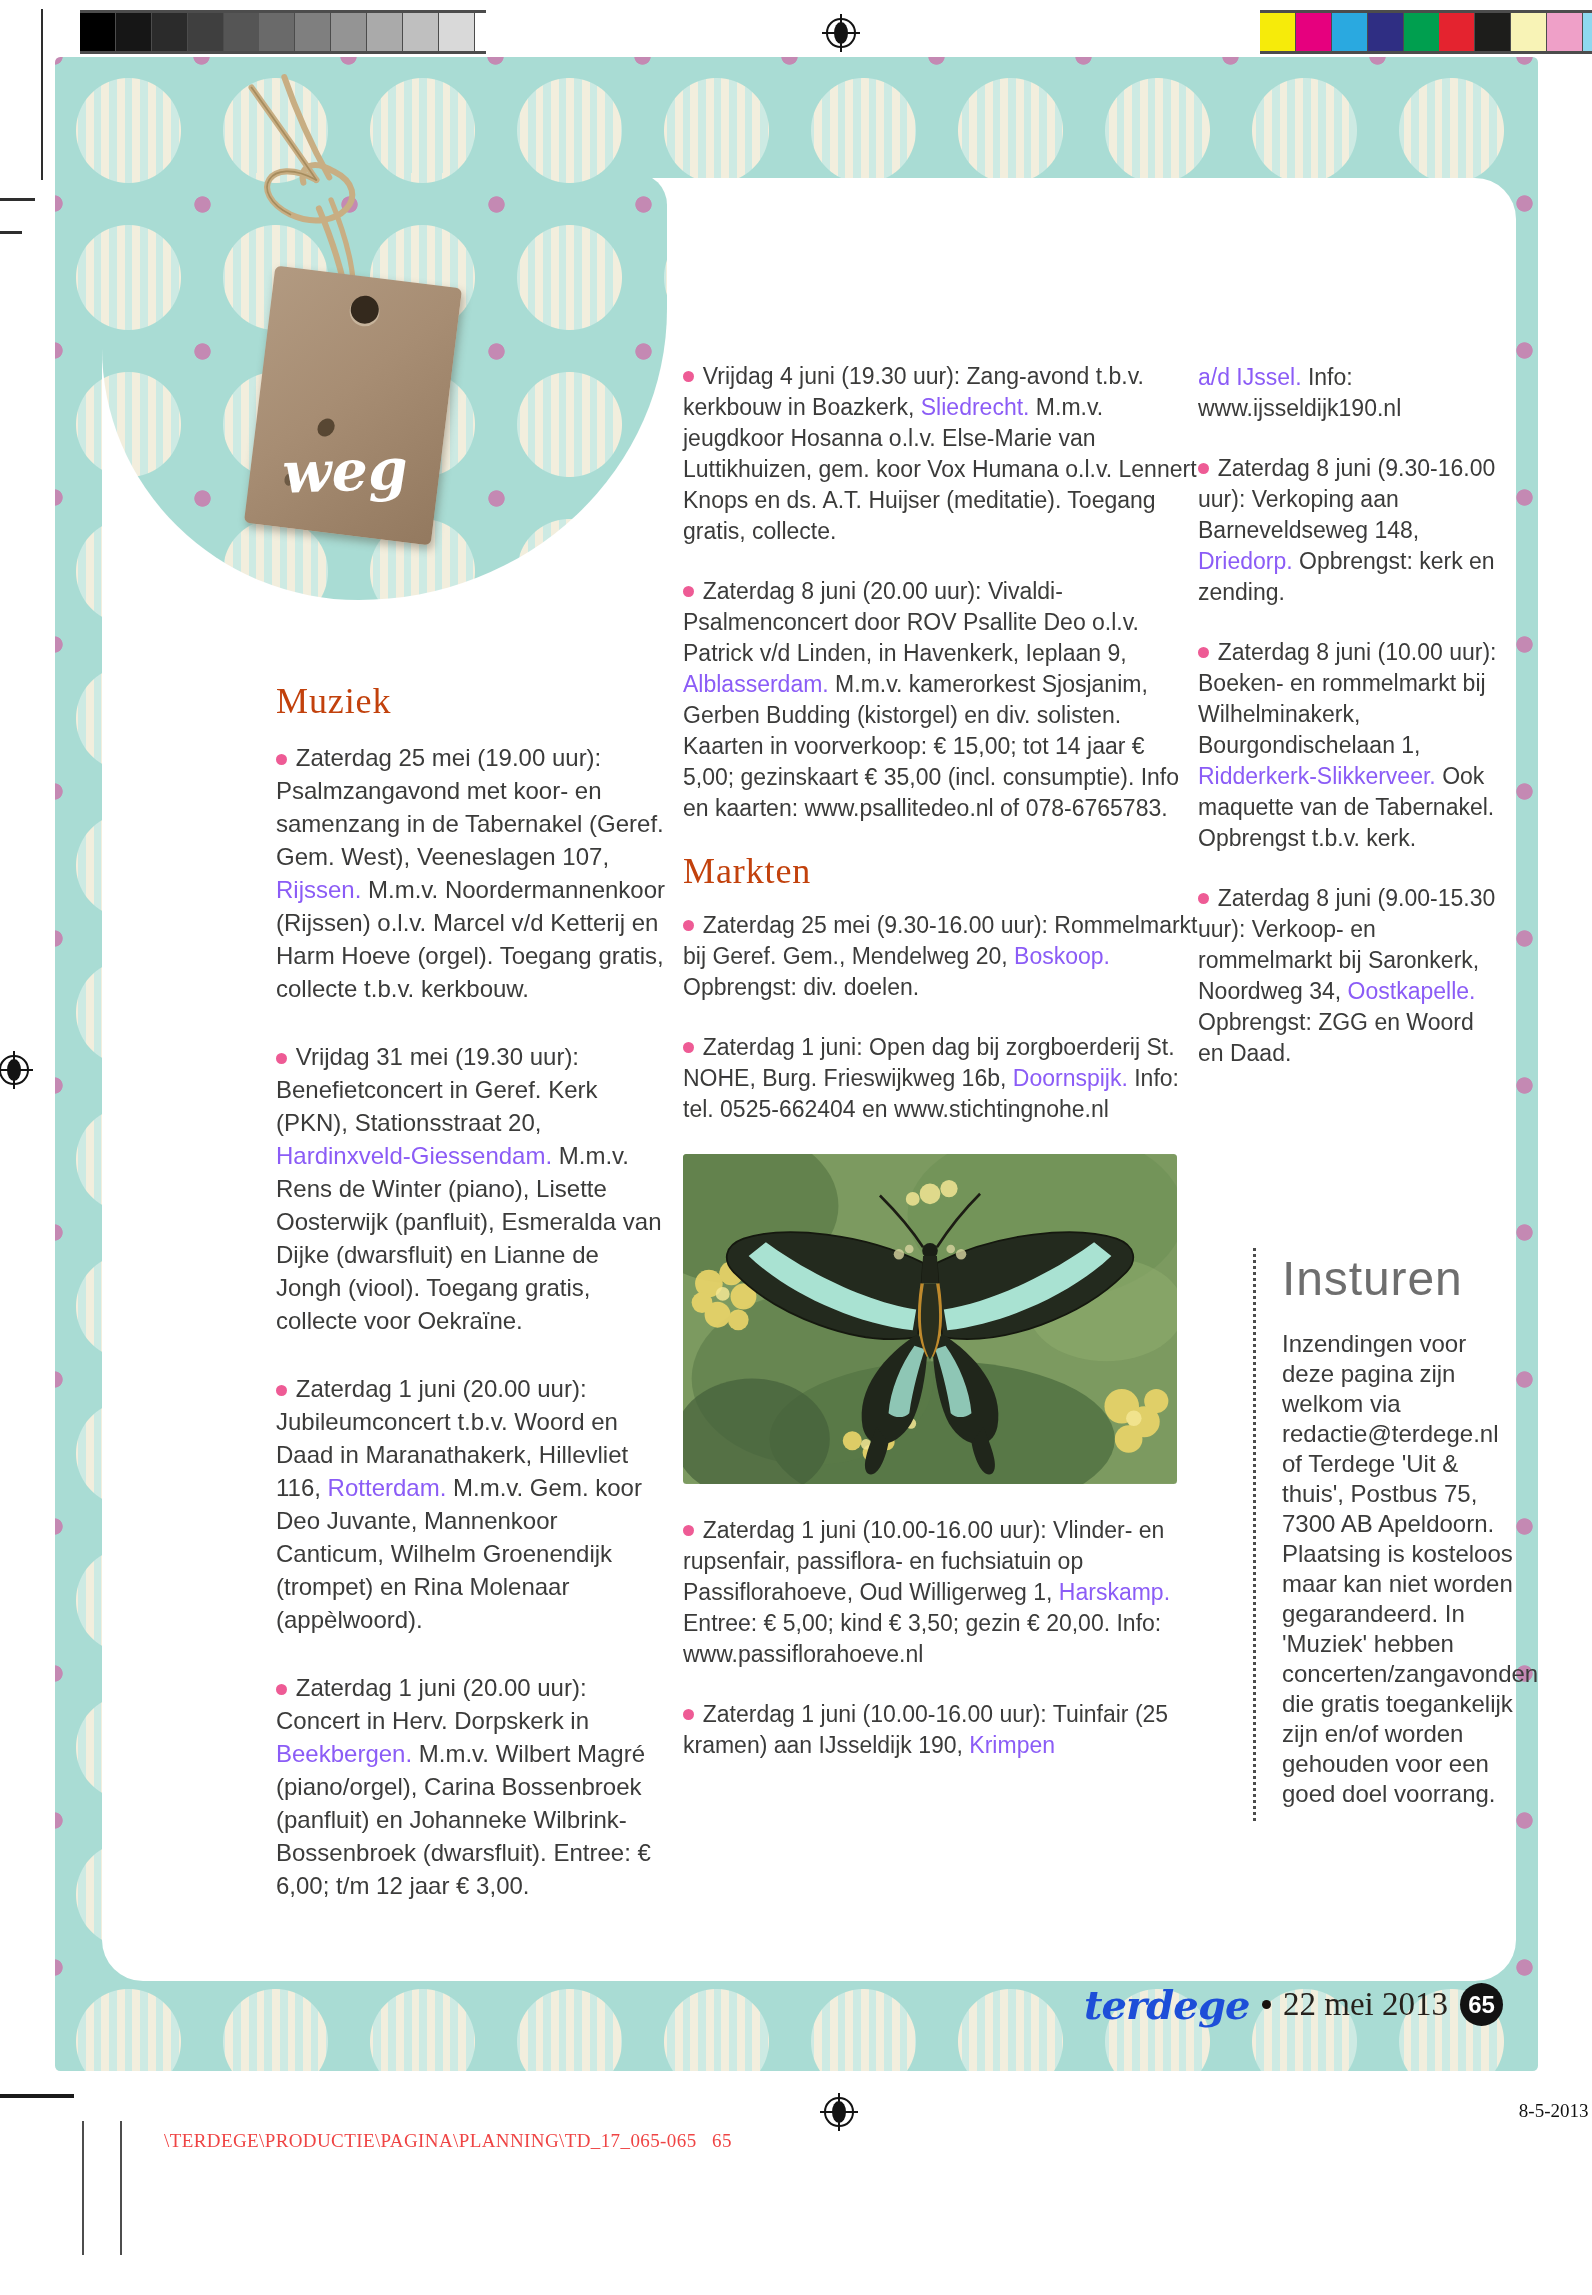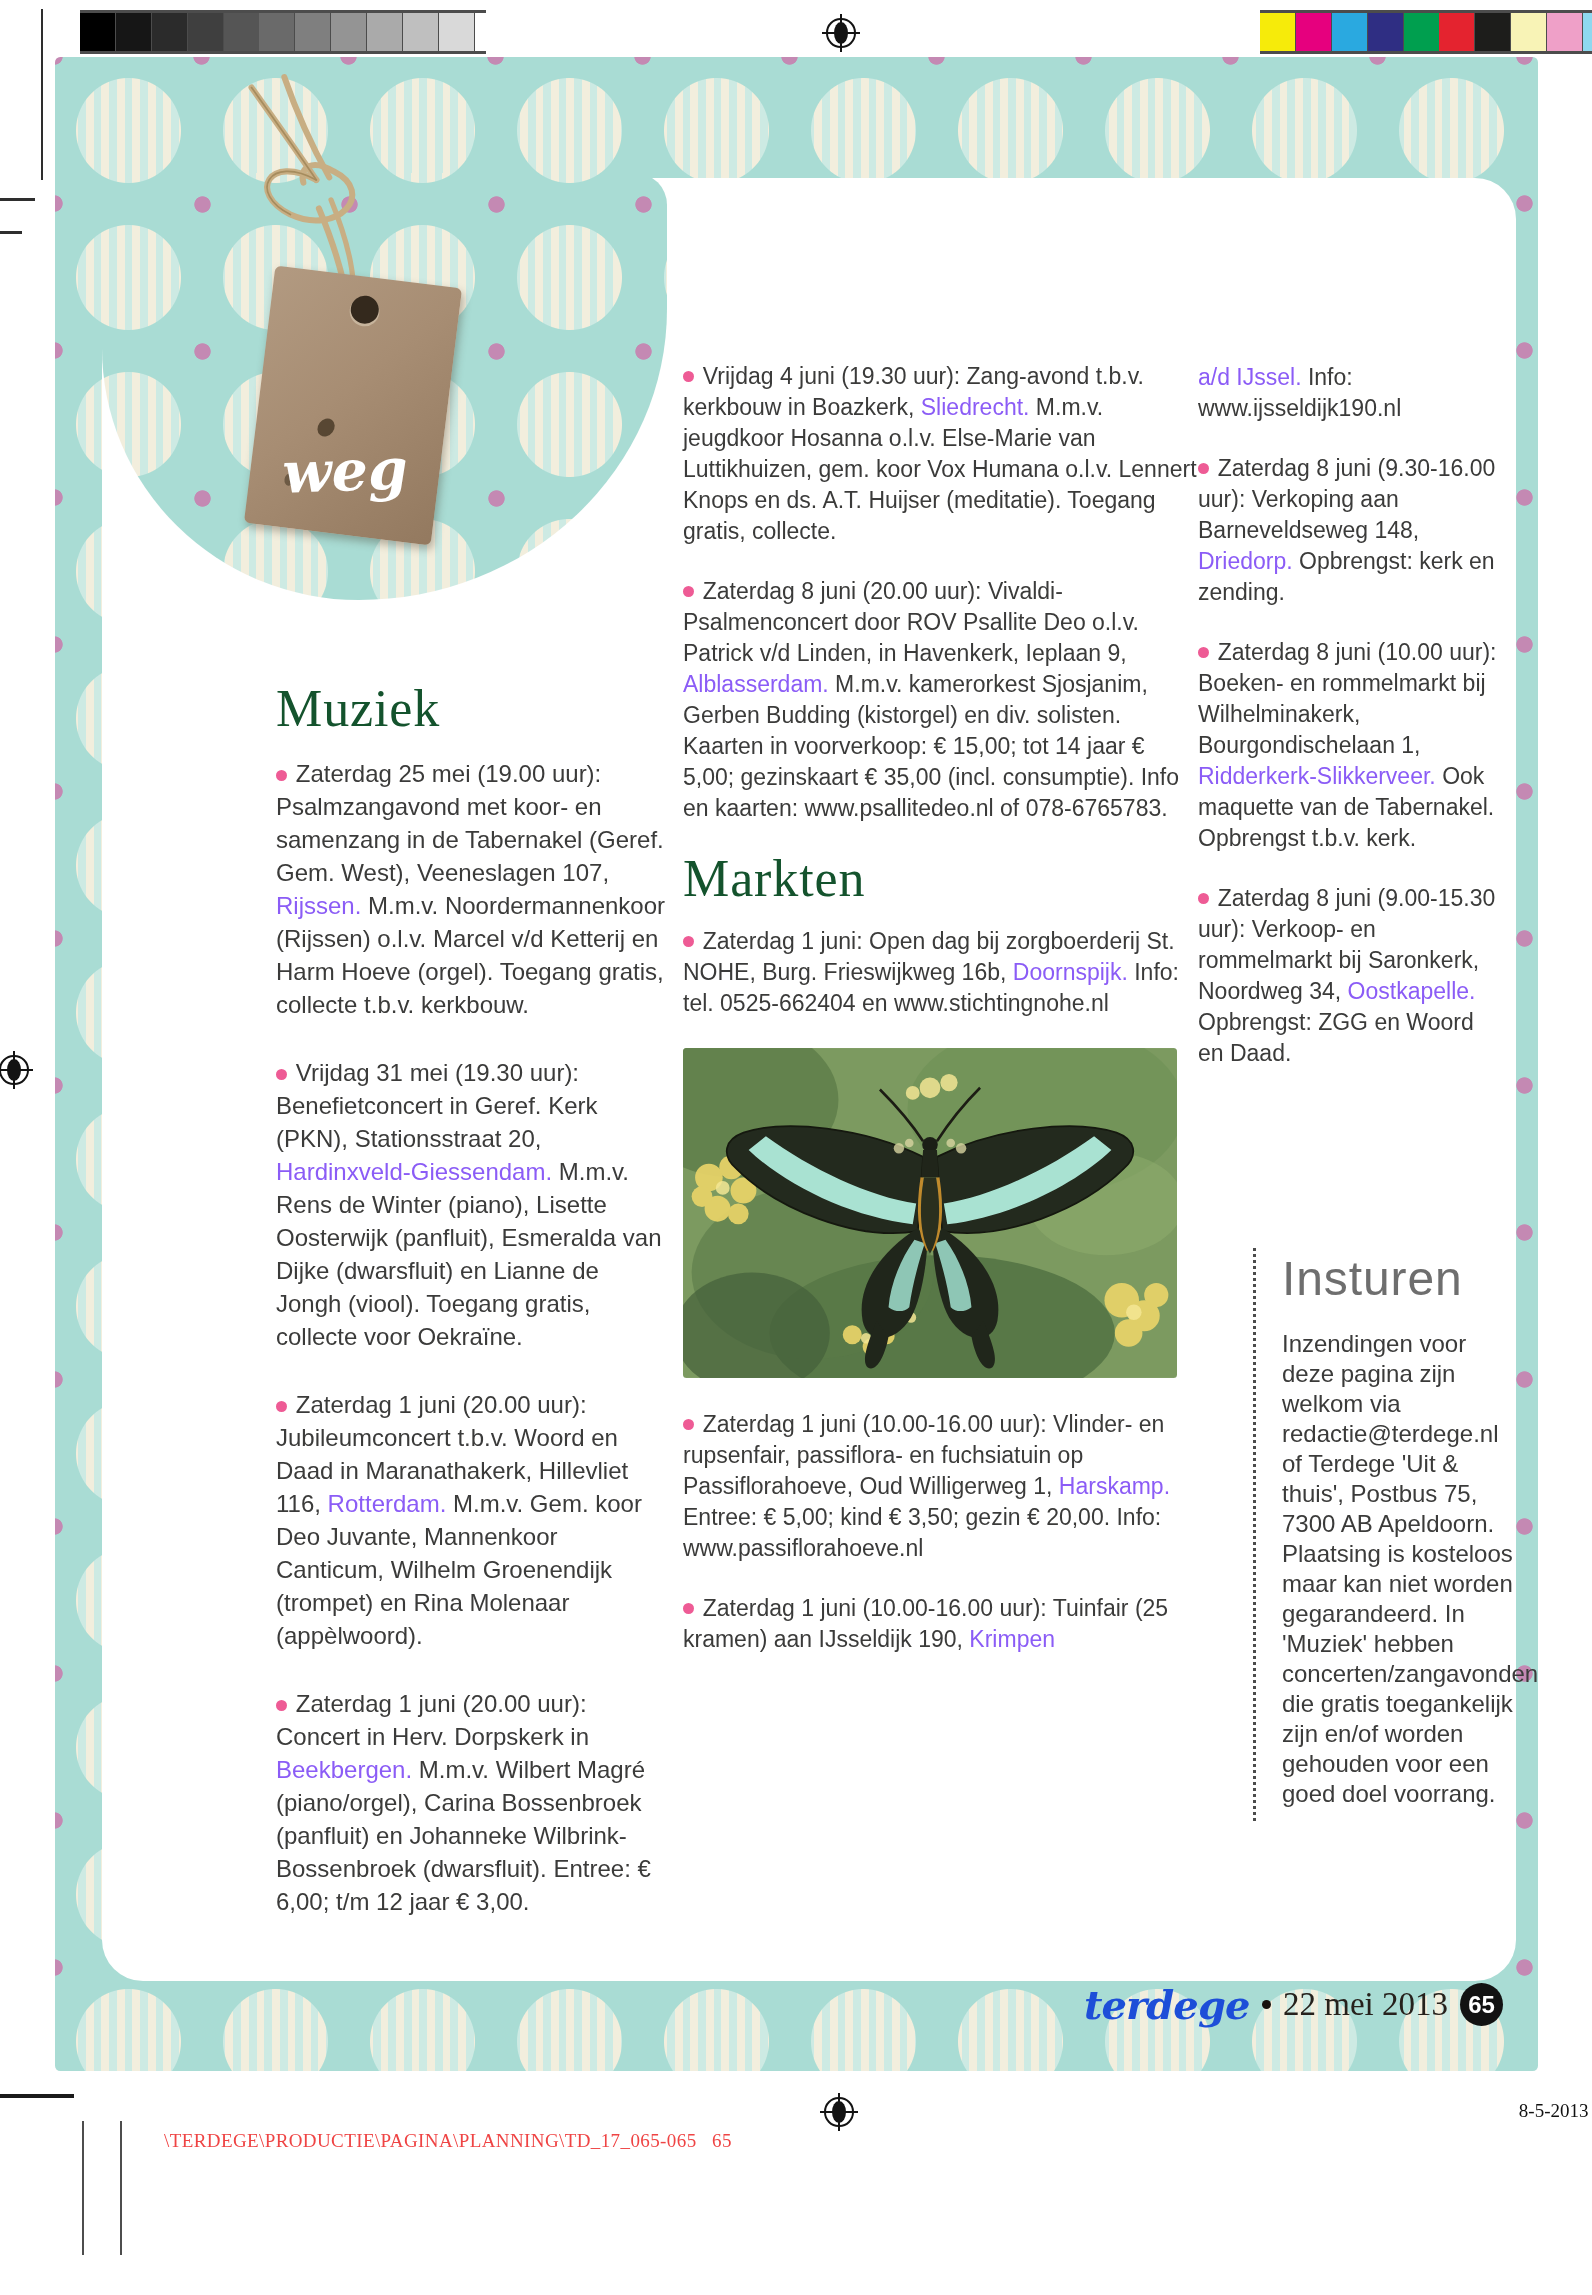--- a/index.html
+++ b/index.html
@@ -59,22 +59,22 @@
   
   .col{position:absolute;}
   #col1{left:276px;top:683px;width:390px;font-size:24px;line-height:33px;}
   #col2{left:683px;top:361px;width:518px;font-size:23px;line-height:31px;}
   #col3{left:1198px;top:362px;width:307px;font-size:23px;line-height:31px;}
   .entry{margin:0 0 29px 0;}
   #col1 .entry{margin-bottom:35px;}
   .bullet{display:inline-block;width:11.2px;height:11.2px;border-radius:50%;background:#ee5b95;
           margin-right:8.6px;position:relative;top:-1.7px;}
   .loc{font-weight:normal;color:#8b5cf6;}
-  .pink-heading{font-family:"Liberation Serif",serif;font-weight:400;color:#14532d;
-                font-size:52px;line-height:1;margin:0 0 22.4px 0;letter-spacing:0.9px;}
+  .pink-heading{font-family:"Liberation Serif",serif;font-weight:400;color:#c2410c;
+                font-size:36px;line-height:1;margin:0 0 22.4px 0;letter-spacing:0.9px;}
   #col2 .pink-heading{margin-top:15.5px;margin-bottom:21px;}
   .photo{margin:21px 0 31px 0;width:494px;height:330px;border-radius:3.5px;overflow:hidden;display:block;}
 
   
   .insturen{position:absolute;left:1253px;top:1248px;width:233px;
             border-left:3.5px dotted #4b4b4b;padding:7px 0 12px 26px;}
   .insturen h3{font-family:"Liberation Sans",sans-serif;font-weight:400;color:#6e6e6e;
                font-size:48px;line-height:1;margin:0 0 26px 0;letter-spacing:0.9px;}
   .insturen p{margin:0;font-size:24px;line-height:30px;color:#3b3b3a;}
 
@@ -177,20 +177,21 @@
       </div>
   </div>
 
   <div class="col" id="col2">
     <div id="col2-top">
         <p class="entry"><span class="bullet"></span><span>Vrijdag 4 juni (19.30 uur): Zang-avond t.b.v. kerkbouw in Boazkerk, </span><span class="loc">Sliedrecht.</span><span> M.m.v. jeugdkoor Hosanna o.l.v. Else-Marie van Luttikhuizen, gem. koor Vox Humana o.l.v. Lennert Knops en ds. A.T. Huijser (meditatie). Toegang gratis, collecte.</span></p>
         <p class="entry"><span class="bullet"></span><span>Zaterdag 8 juni (20.00 uur): Vivaldi-Psalmenconcert door ROV Psallite Deo o.l.v. Patrick v/d Linden, in Havenkerk, Ieplaan 9, </span><span class="loc">Alblasserdam.</span><span> M.m.v. kamerorkest Sjosjanim, Gerben Budding (kistorgel) en div. solisten. Kaarten in voorverkoop: € 15,00; tot 14 jaar € 5,00; gezinskaart € 35,00 (incl. consumptie). Info en kaarten: www.psallitedeo.nl of 078-6765783.</span></p>
       </div>
     <h2 class="pink-heading">Markten</h2>
     <div id="col2-mid">
+        <p class="entry"><span class="bullet"></span><span>Zaterdag 25 mei (9.30-16.00 uur): Rommelmarkt bij Geref. Gem., Mendelweg 20, </span><span class="loc">Boskoop.</span><span> Opbrengst: div. doelen.</span></p>
         <p class="entry"><span class="bullet"></span><span>Zaterdag 1 juni: Open dag bij zorgboerderij St. NOHE, Burg. Frieswijkweg 16b, </span><span class="loc">Doornspijk.</span><span> Info: tel. 0525-662404 en www.stichtingnohe.nl</span></p>
       </div>
 
     <svg class="photo" viewBox="0 0 572 382">
       <rect width="572" height="382" fill="#7c9a60"></rect>
       <ellipse cx="60" cy="60" rx="120" ry="90" fill="#5d7c49" opacity="0.8"></ellipse>
       <ellipse cx="420" cy="70" rx="160" ry="100" fill="#6f9157" opacity="0.7"></ellipse>
       <ellipse cx="300" cy="330" rx="200" ry="90" fill="#4f6f41" opacity="0.8"></ellipse>
       <ellipse cx="150" cy="260" rx="140" ry="100" fill="#5a7a48" opacity="0.6"></ellipse>
       <ellipse cx="490" cy="180" rx="90" ry="60" fill="#8fae6e" opacity="0.5"></ellipse>

